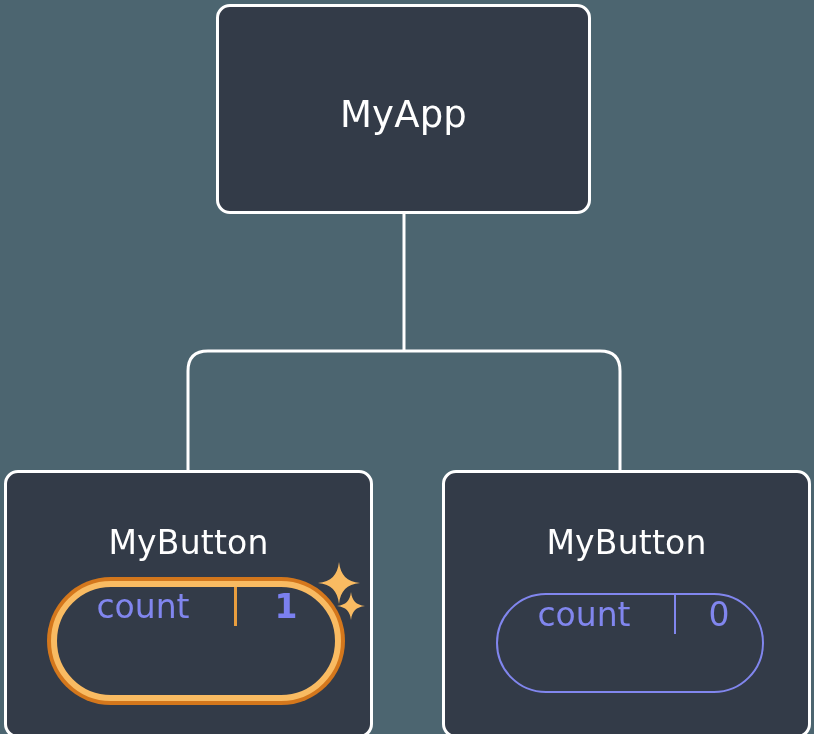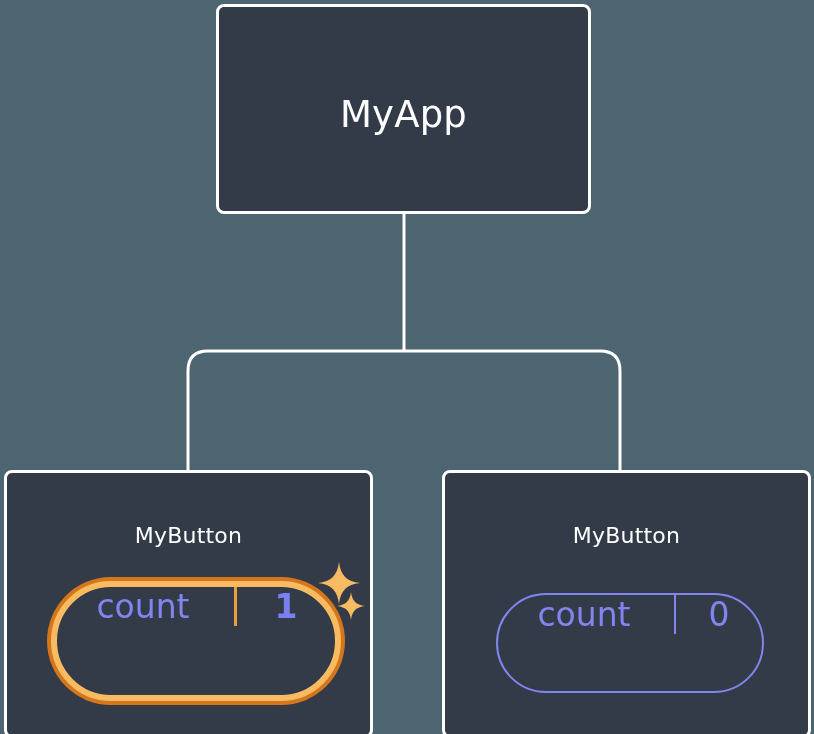--- a/index.html
+++ b/index.html
@@ -26,21 +26,21 @@
     width: 814px;
     height: 734px;
     pointer-events: none;
   }
 
   
   .node {
     position: absolute;
     background: #333b48;
     border: 3px solid #ffffff;
-    border-radius: 8px;
+    border-radius: 14px;
     box-sizing: border-box;
   }
   .node-title {
     position: absolute;
     left: 0;
     width: 100%;
     text-align: center;
     color: #ffffff;
     font-weight: 400;
     letter-spacing: 0.2px;
@@ -65,21 +65,21 @@
     height: 268px;
   }
   #node-child-1 {
     left: 442px;
     top: 470px;
     width: 369px;
     height: 268px;
   }
   .child .node-title {
     top: 50px;
-    font-size: 22px;
+    font-size: 33px;
   }
 
   
   .pill {
     position: absolute;
     display: flex;
     align-items: flex-start;
     box-sizing: border-box;
   }
   .pill .pill-key,

